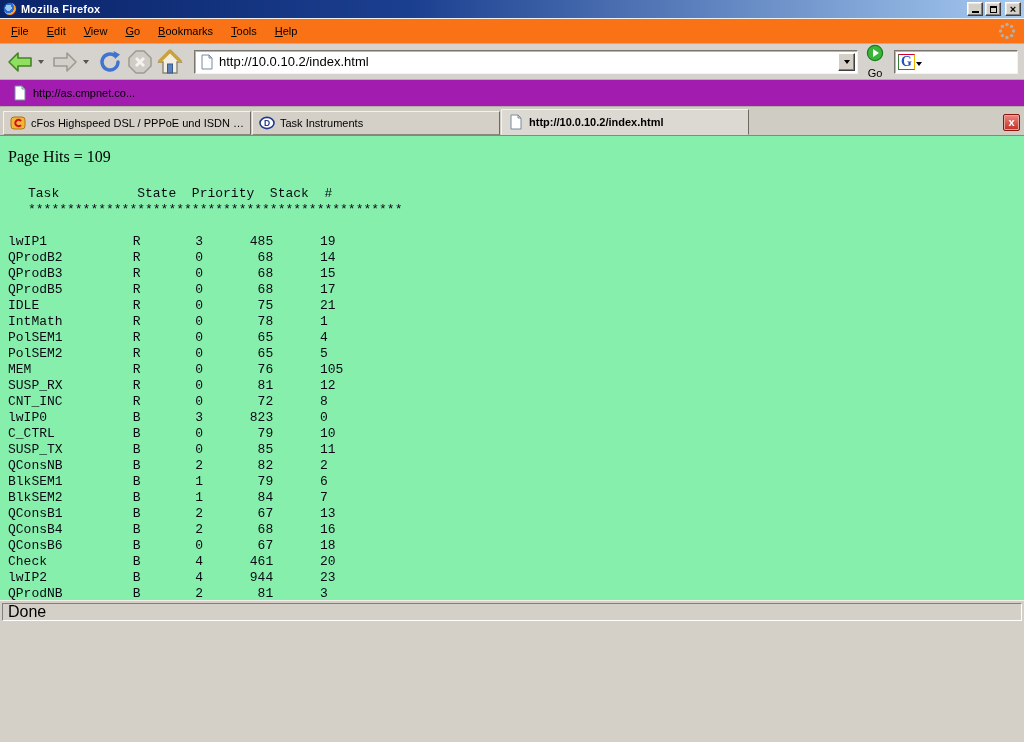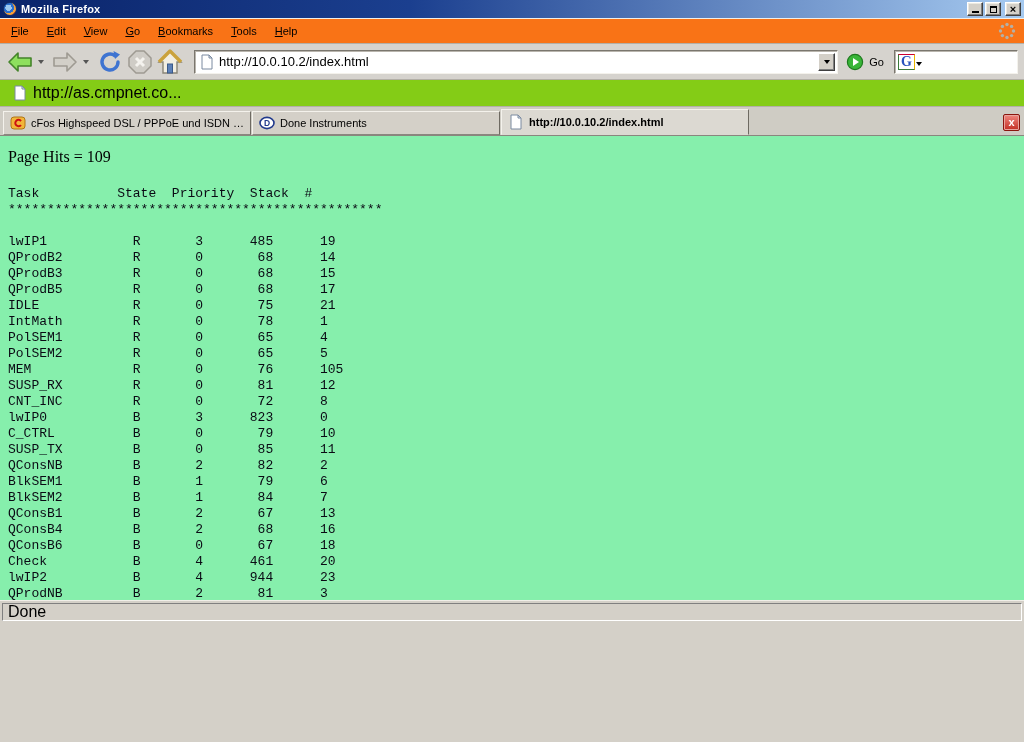--- a/index.html
+++ b/index.html
@@ -65,38 +65,38 @@
     flex:1; border:none; outline:none; background:#fff;
     font:13px "Liberation Sans",sans-serif; color:#000; padding:0 4px; height:18px;
   }
   .dd-btn {
     width:17px; height:18px; background:#d4d0c8; flex:0 0 17px;
     border:1px solid; border-color:#fff #404040 #404040 #fff;
     box-shadow:inset -1px -1px 0 #808080;
     display:flex; align-items:center; justify-content:center;
   }
   .dd-btn::after { content:""; border:3px solid transparent; border-top:4px solid #000; margin-top:4px; }
-  .go-wrap { display:flex; align-items:center; gap:5px; margin-right:8px; }
+  .go-wrap { display:flex; align-items:center; gap:5px; margin-right:8px;flex-direction:column; }
   .go-label { font-size:11px; color:#000; }
   .searchbox {
     width:124px; height:24px; background:#fff;
     border:1px solid; border-color:#7a766e #f4f2ec #f4f2ec #7a766e;
     box-shadow:inset 1px 1px 0 #b9b5ad;
     display:flex; align-items:center; padding:1px 3px;
   }
   .g-logo { font-family:"Liberation Serif",serif; font-weight:bold; font-size:14px; color:#2a52be; line-height:14px;
             border:1px solid #3a7a3a; border-top-color:#c03; border-right-color:#e8b400; padding:0 2px; background:#fff; position:relative;}
   .g-caret { margin:8px 0 0 1px; border:3px solid transparent; border-top:4px solid #000; }
   .search-input { flex:1; border:none; outline:none; font:12px "Liberation Sans",sans-serif; min-width:10px; }
 
   
   .bookmarksbar {
-    height:27px; flex:0 0 27px; background:#84cc16;
+    height:27px; flex:0 0 27px; background:#a21caf;
     border-bottom:1px solid #b3afa7;
-    display:flex; align-items:center; padding:0 8px; gap:5px; font-size:16px;
+    display:flex; align-items:center; padding:0 8px; gap:5px; font-size:11px;
   }
   .bm-item { display:flex; align-items:center; gap:5px; padding:2px 4px; }
 
   
   .tabstrip {
     height:29px; flex:0 0 29px; background:#cfccc4;
     border-bottom:1px solid #8a867e; position:relative;
     display:flex; align-items:flex-end; padding:3px 26px 0 3px;
   }
   .tab {
@@ -115,21 +115,21 @@
     box-shadow:inset 0 0 0 1px #e8a49e;
   }
 
   
   .content {
     flex:1 1 auto; background:#86efac; overflow:hidden;
     padding:12px 0 0 8px; color:#000;
   }
   .page-hits { font:16px "Liberation Serif", serif; }
   .task-table { margin-top:20px; font:13px "Liberation Mono","DejaVu Sans Mono",monospace; line-height:16px; color:#0a0a14; }
-  .pre { white-space:pre; }
+  .pre { white-space:pre;margin-left:20px; }
   .rows { margin-top:16px; }
   .trow { display:flex; }
   .c-name  { width:16ch; white-space:pre; }
   .c-state { width:8ch; }
   .c-prio  { width:1ch; }
   .c-stack { width:9ch; text-align:right; }
   .c-num   { margin-left:6ch; }
 
   
   .statusbar {
@@ -262,21 +262,21 @@
         </span>
         <span class="tab-label">cFos Highspeed DSL / PPPoE und ISDN CAP...</span>
       </div>
       <div class="tab">
         <span class="tab-icon">
           <svg width="16" height="16" viewBox="0 0 16 16">
             <ellipse cx="8" cy="8" rx="7" ry="5.6" fill="#fff" stroke="#223a8c" stroke-width="1.6"></ellipse>
             <text x="8" y="11" text-anchor="middle" font-size="8.5" font-weight="bold" fill="#223a8c" font-family="Liberation Sans, sans-serif">D</text>
           </svg>
         </span>
-        <span class="tab-label">Done Instruments</span>
+        <span class="tab-label">Task Instruments</span>
       </div>
       <div class="tab active">
         <span class="tab-icon">
           <svg width="16" height="16" viewBox="0 0 16 16">
             <path d="M3 1 h7 l3 3 v11 h-10 z" fill="#fff" stroke="#7a8aa0"></path>
             <path d="M10 1 l3 3 h-3 z" fill="#dbe5f1" stroke="#7a8aa0"></path>
           </svg>
         </span>
         <span class="tab-label">http://10.0.10.2/index.html</span>
       </div>

